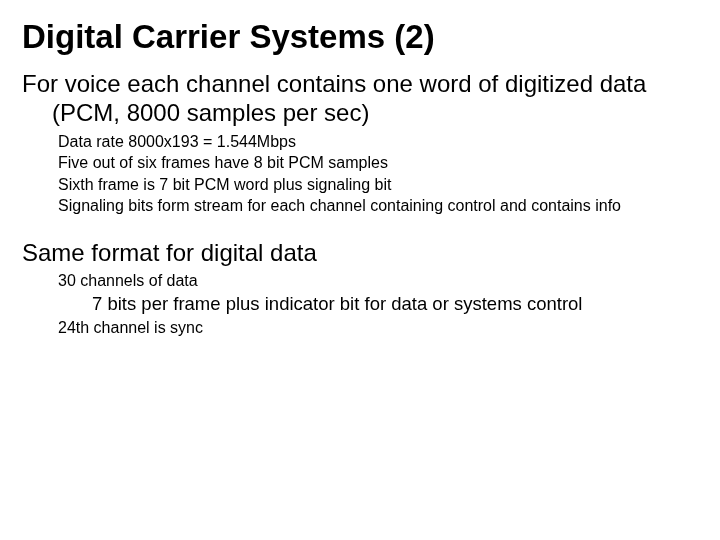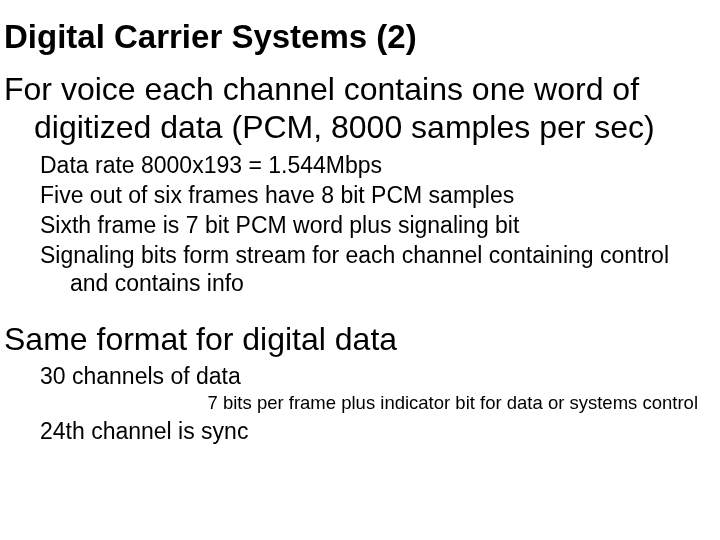--- a/index.html
+++ b/index.html
@@ -5,55 +5,54 @@
   html, body {
     margin: 0;
     padding: 0;
     width: 720px;
     height: 540px;
     background: #ffffff;
     font-family: Verdana, Geneva, sans-serif;
     color: #000;
   }
   .slide {
-    padding: 18px 22px 0 4px;
+    padding: 18px 22px 0 22px;
     box-sizing: border-box;
   }
   .title {
     font-family: Arial, Helvetica, sans-serif;
     font-weight: 900;
     font-size: 33px;
     letter-spacing: 0px;
     margin: 0 0 14px 0;
     font-stretch: condensed;
   }
   .lvl1 {
-    font-size: 32px;
+    font-size: 24px;
     line-height: 1.2;
     margin: 0 0 4px 0;
     padding-left: 30px;
     text-indent: -30px;
   }
   .lvl1.pad-top {
     margin-top: 23px;
   }
   .lvl2 {
-    font-size: 23px;
+    font-size: 16px;
     line-height: 1.22;
     margin: 2px 0 2px 0;
     padding-left: 66px;
     text-indent: -30px;
   }
   .lvl3 {
     font-size: 18.5px;
     line-height: 1.22;
     margin: 2px 0 2px 0;
     padding-left: 100px;
     text-indent: -30px;
-    text-align: right;
   }
 </style>
 </head>
 <body>
 
 <div class="slide">
   <h1 class="title">Digital Carrier Systems (2)</h1>
 
   <div class="lvl1">For voice each channel contains one word of digitized data (PCM, 8000 samples per sec)</div>
   <div class="lvl2">Data rate 8000x193 = 1.544Mbps</div>

